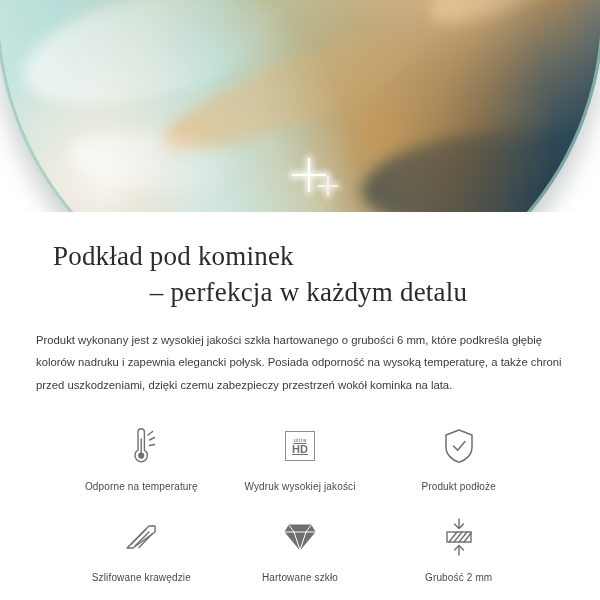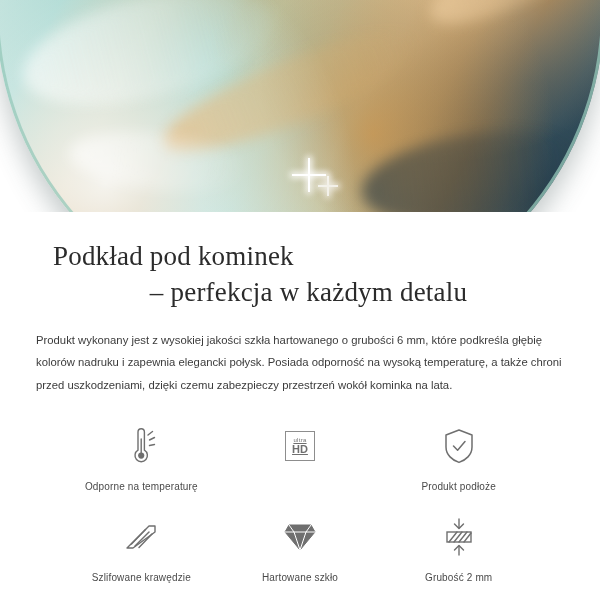--- a/index.html
+++ b/index.html
@@ -202,20 +202,21 @@
         <div class="feature-label">Odporne na temperaturę</div>
       </div>
 
       <div class="feature">
         <div class="feature-icon">
           <div class="ultrahd-badge">
             <span class="u">ultra</span>
             <span class="hd">HD</span>
           </div>
         </div>
+        <div class="feature-label">Wydruk wysokiej jakości</div>
       </div>
 
       <div class="feature">
         <div class="feature-icon">
           <svg width="32" height="38" viewBox="0 0 32 38" fill="none" stroke="#6f6f6f" stroke-width="1.5" stroke-linecap="round" stroke-linejoin="round">
             <path d="M16 3 L29 8 v12c0 8-6.4 13.2-13 15.4C9.4 33.2 3 28 3 20V8z"></path>
             <polyline points="10.5,19 14.6,23.2 22,14.6"></polyline>
           </svg>
         </div>
         <div class="feature-label">Produkt podłoże</div>

